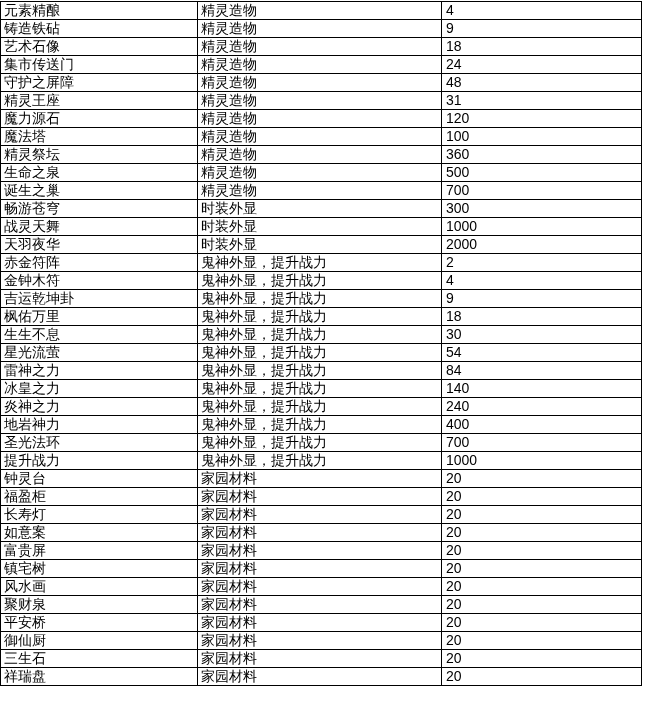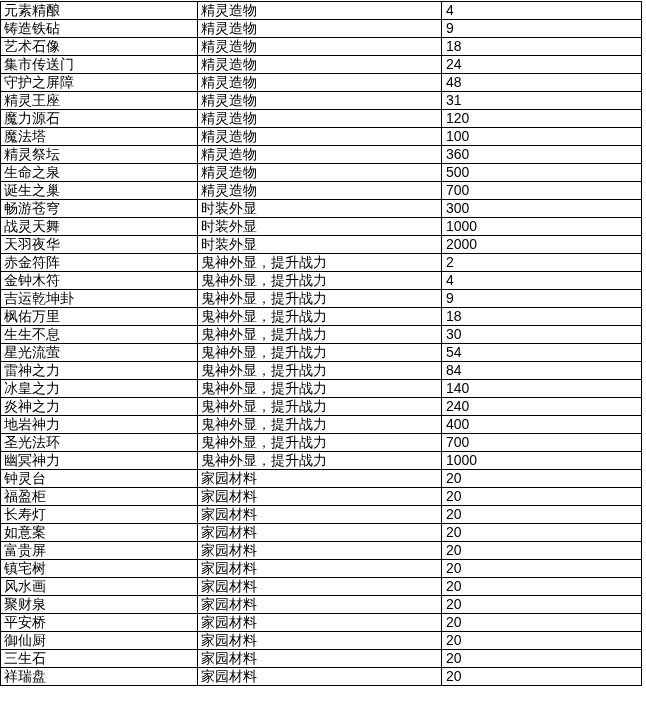--- a/index.html
+++ b/index.html
@@ -173,21 +173,21 @@
           <td class="item-cell">地岩神力</td>
           <td class="category-cell">鬼神外显，提升战力</td>
           <td class="value-cell">400</td>
         </tr>
         <tr>
           <td class="item-cell">圣光法环</td>
           <td class="category-cell">鬼神外显，提升战力</td>
           <td class="value-cell">700</td>
         </tr>
         <tr>
-          <td class="item-cell">幽冥神力</td>
+          <td class="item-cell">提升战力</td>
           <td class="category-cell">鬼神外显，提升战力</td>
           <td class="value-cell">1000</td>
         </tr>
         <tr>
           <td class="item-cell">钟灵台</td>
           <td class="category-cell">家园材料</td>
           <td class="value-cell">20</td>
         </tr>
         <tr>
           <td class="item-cell">福盈柜</td>

